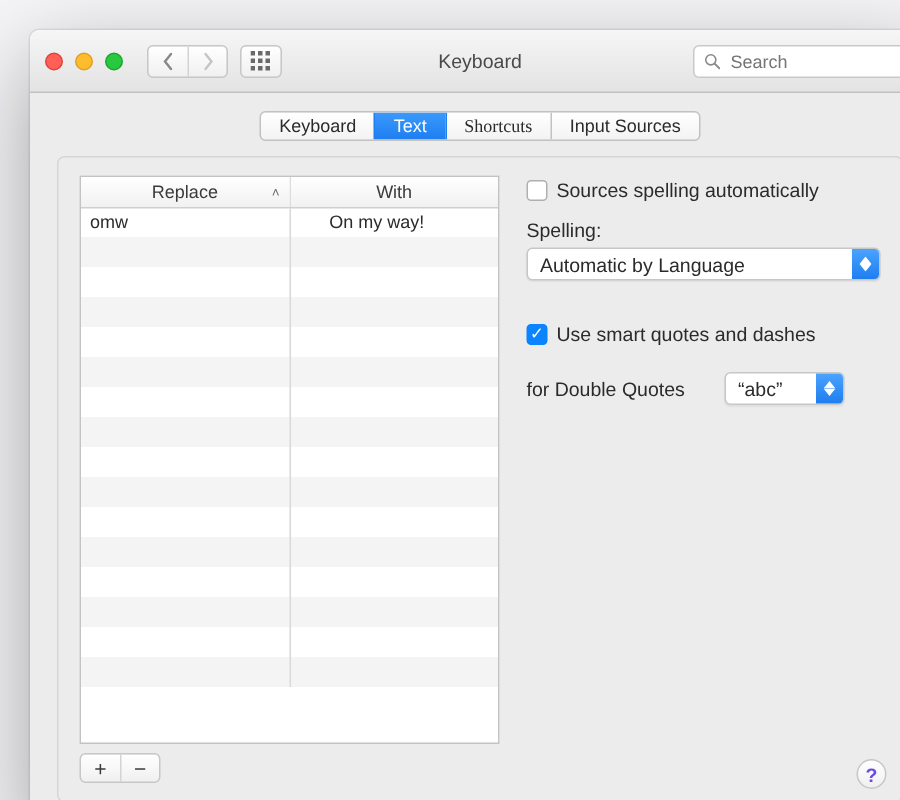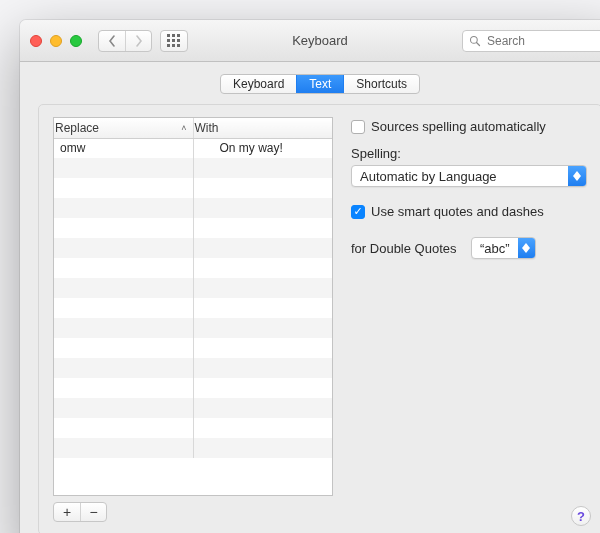--- a/index.html
+++ b/index.html
@@ -108,41 +108,41 @@
   }
   .tab{
     padding:0 12px;font-size:12px;display:flex;align-items:center;
     border-left:1px solid #c2c2c2;color:#2b2b2b;cursor:default;
   }
   .tab:first-child{border-left:none;}
   .tab.active{
     background:linear-gradient(var(--tab-blue),var(--tab-blue-dark));
     color:#fff;border-left-color:var(--tab-blue-dark);
   }
-  .tab.active + .tab{border-left-color:var(--tab-blue-dark);}
+  .tab.active + .tab{border-left-color:var(--tab-blue-dark);font-family:Liberation Serif, serif;}
   
   .content{
     flex:1;margin:0 18px 18px 18px;
     border:1px solid #d6d6d6;border-radius:5px;
     background:var(--panel-bg);
     padding:12px 14px;
     display:flex;gap:18px;
     position:relative;
   }
   
   .table-area{width:280px;display:flex;flex-direction:column;}
   .table-scroll{
     border:1px solid #c3c3c3;background:#fff;flex:1;
   }
   table{width:100%;border-collapse:collapse;table-layout:fixed;font-size:12px;}
   thead th{
     background:linear-gradient(#ffffff,#f1f1f1);
     border-bottom:1px solid #cfcfcf;
     border-right:1px solid #dcdcdc;
-    font-weight:400;color:#3a3a3a;text-align:left;
+    font-weight:400;color:#3a3a3a;text-align:center;
     height:20px;position:relative;
   }
   thead th:last-child{border-right:none;margin-left:20px;}
   .sort-caret{font-size:9px;color:#6a6a6a;position:absolute;right:6px;top:5px;}
   tbody td{
     height:20px;padding:0 6px;white-space:nowrap;overflow:hidden;
     border-right:1px solid var(--row-border);
   }
   tbody td:last-child{border-right:none;padding-left:26px;}
   tbody tr:nth-child(even){background:var(--row-alt);}
@@ -176,23 +176,23 @@
     box-shadow:0 1px 1px rgba(0,0,0,0.05);
   }
   .select .sel-text{padding:0 8px;font-size:13px;}
   .select .sel-caret{
     width:18px;height:100%;background:linear-gradient(#4aa3ff,#1f7ef0);
     border-top-right-radius:3px;border-bottom-right-radius:3px;
     display:flex;flex-direction:column;align-items:center;justify-content:center;
     gap:0px;
   }
   .sel-caret svg{width:8px;height:5px;fill:#fff;display:block;}
-  .select.full{width:100%;margin-bottom:17px;}
-  .select.small{width:65px;text-align:right;}
-  .quote-row{display:flex;align-items:center;gap:0;margin:18px 0;}
+  .select.full{width:100%;margin-bottom:28px;}
+  .select.small{width:80px;text-align:right;}
+  .quote-row{display:flex;align-items:center;gap:12px;margin:18px 0;}
   .quote-row .qlabel{flex:0 0 120px;}
   
   .help{
     position:absolute;right:10px;bottom:8px;
     width:20px;height:20px;border-radius:50%;
     border:1px solid #c7c7c7;background:linear-gradient(#ffffff,#f0f0f0);
     display:flex;align-items:center;justify-content:center;
     color:#6a4adf;font-weight:600;font-size:13px;
   }
 </style>
@@ -242,20 +242,21 @@
         </svg>
       <input type="text" placeholder="Search" style="">
     </div>
   </div>
 
   <div class="tabs-row">
     <div class="tabs">
       <div class="tab">Keyboard</div>
       <div class="tab active">Text</div>
       <div class="tab">Shortcuts</div>
+      <div class="tab">Input Sources</div>
     </div>
   </div>
 
   <div class="content">
 
     <div class="table-area">
       <div class="table-scroll">
         <table>
           <thead>
             <tr>

